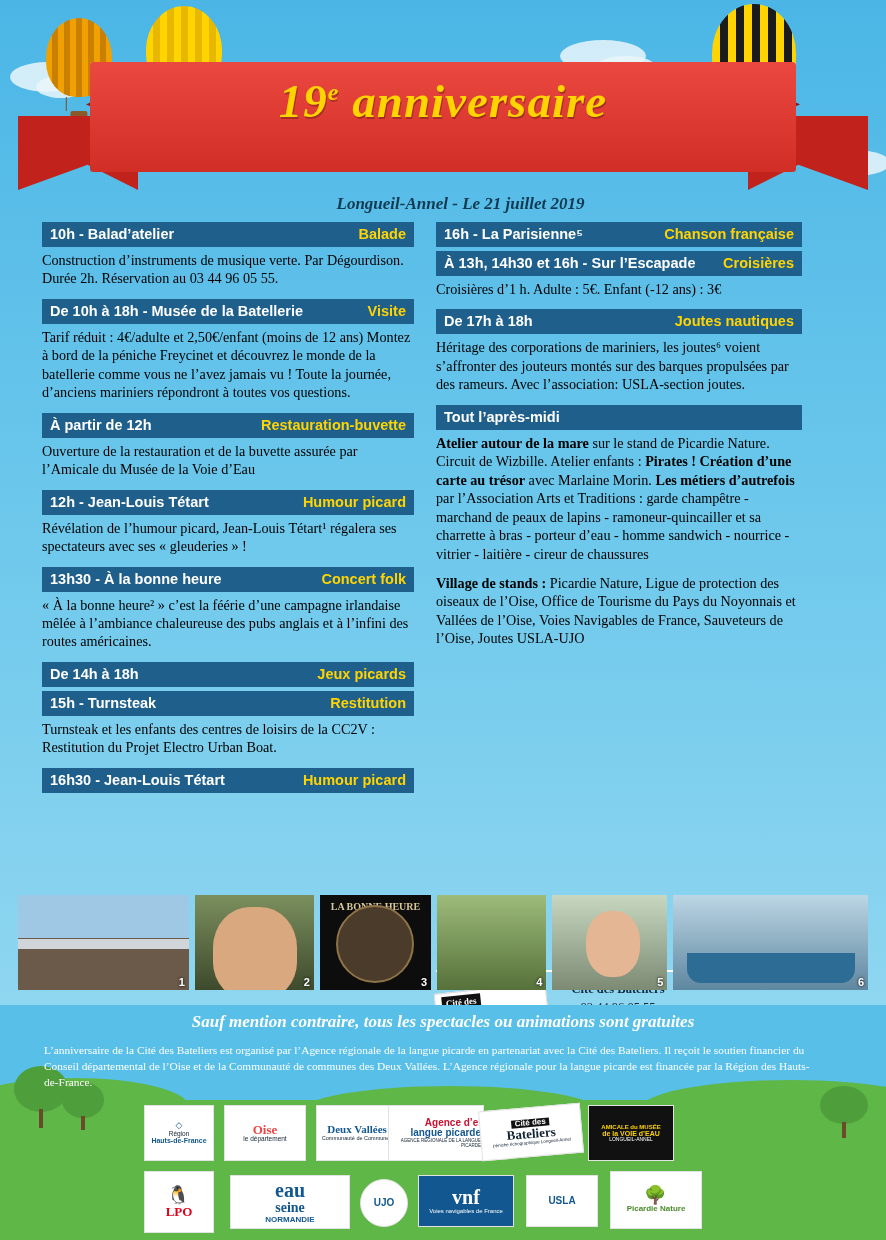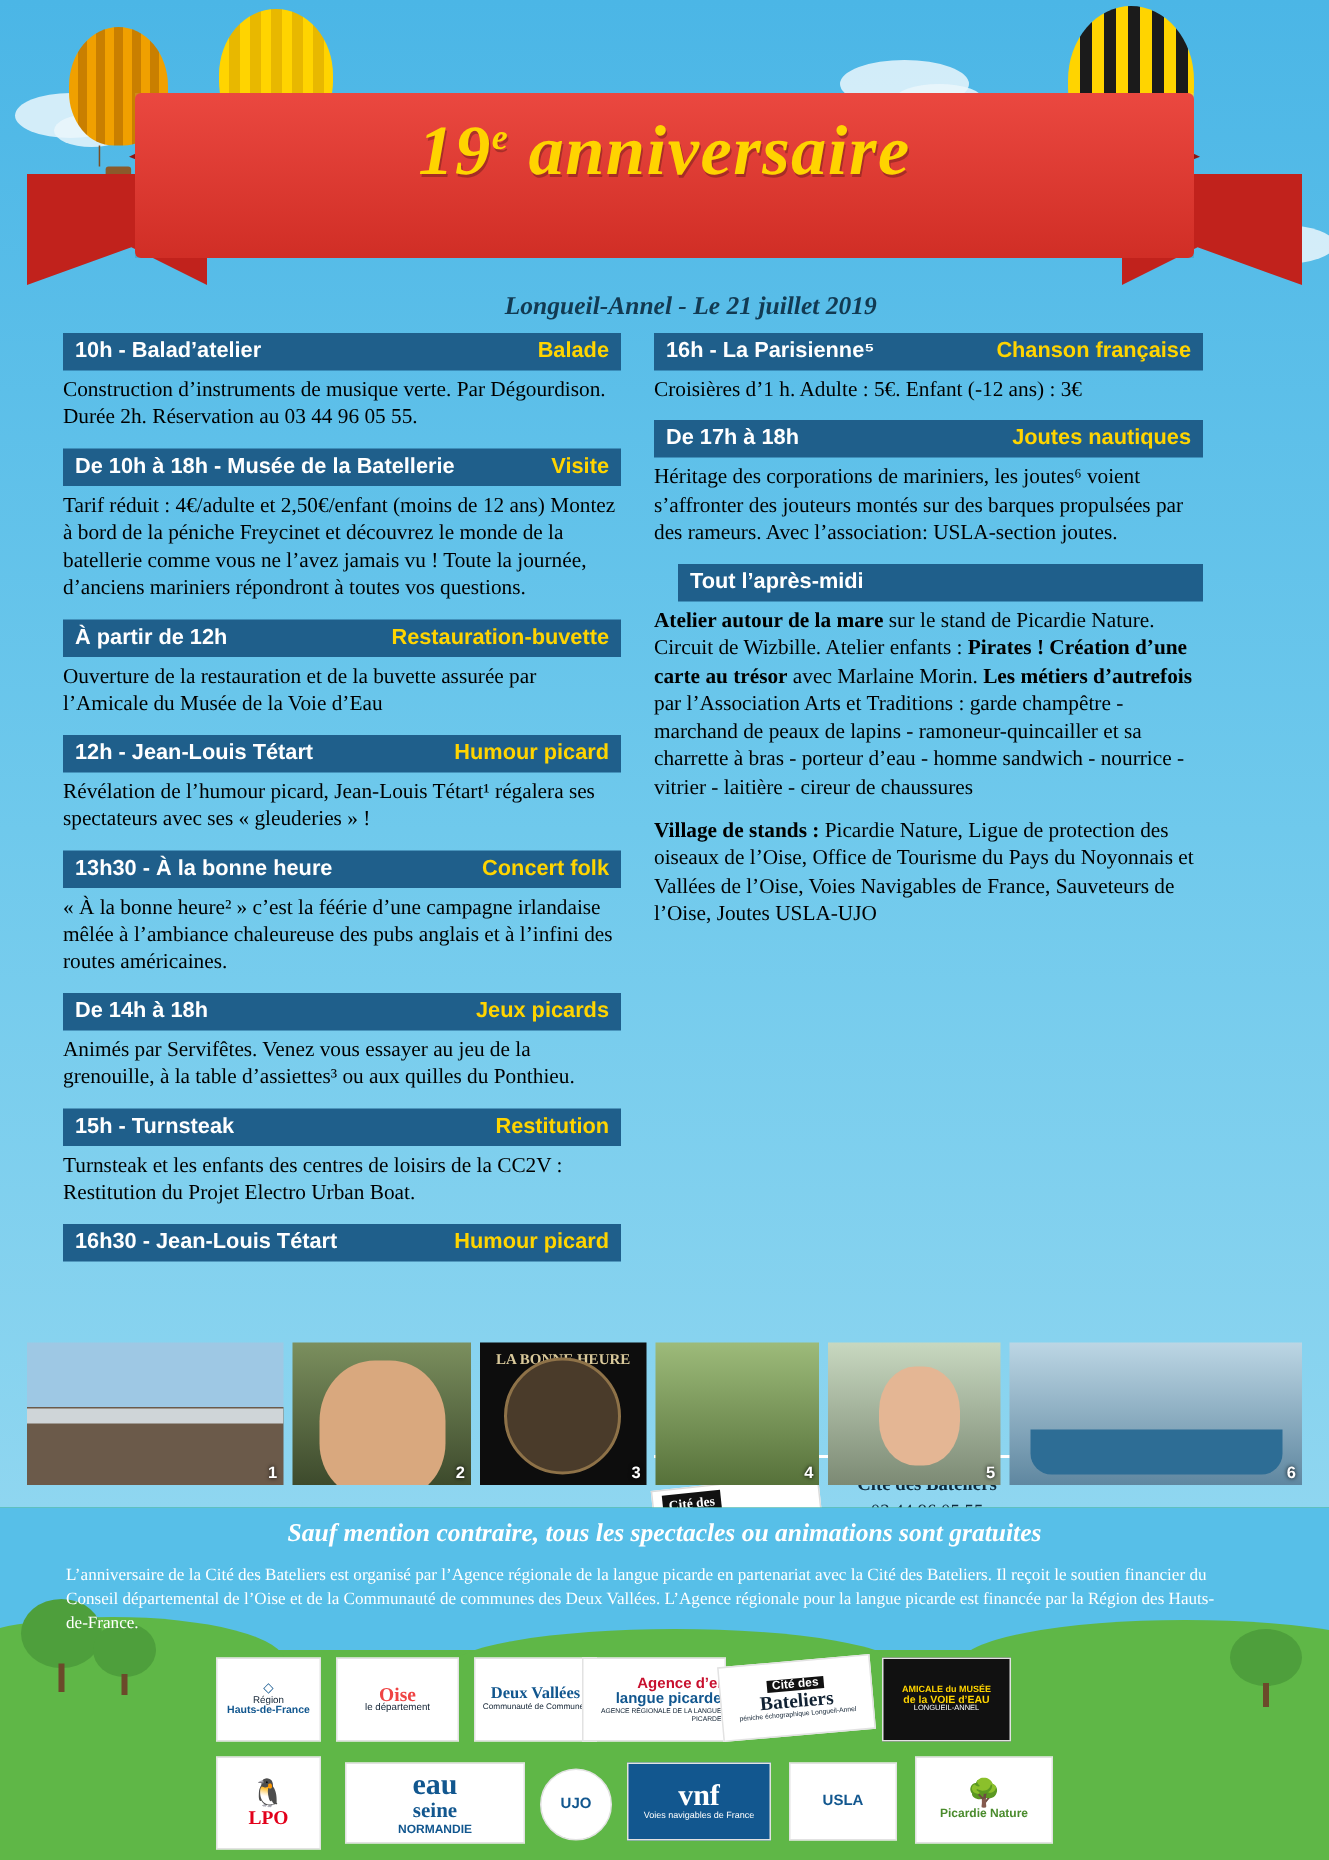--- a/index.html
+++ b/index.html
@@ -64,21 +64,21 @@
   .col { position:absolute; top:0; }
   .col.left { left:42px; width:372px; }
   .col.right{ left:436px; width:366px; }
 
   .hdr {
     background:#1f5f8b; color:#fff; font-weight:bold; font-size:14.5px;
     padding:4px 8px 5px 8px; display:flex; justify-content:space-between; align-items:baseline;
     margin-bottom:4px;
   }
   .hdr .cat { color:#ffd400; }
-  .hdr.plain { display:block;margin-left:16px; }
+  .hdr.plain { display:block; }
   .body {
     color:#000000; font-size:14.2px; line-height:1.30; margin-bottom:11px;
     font-family:"Liberation Serif", serif;
   }
   .body b { font-weight:bold; }
   sup { font-size:9px; vertical-align:super; }
 
   
   .afternoon .body { font-size:14.2px; }
 
@@ -243,41 +243,44 @@
     <div class="hdr">
       <span>13h30 - À la bonne heure</span>
       <span class="cat">Concert folk</span>
     </div>
     <div class="body">« À la bonne heure² » c’est la féérie d’une campagne irlandaise mêlée à l’ambiance chaleureuse des pubs anglais et à l’infini des routes américaines.</div>
 
     <div class="hdr">
       <span>De 14h à 18h</span>
       <span class="cat">Jeux picards</span>
     </div>
-    <div class="body">Animés par Servifêtes. Venez vous essayer au jeu de la grenouille, à la table d’assiettes³ ou aux quilles du Ponthieu.</div>
 
     <div class="hdr">
       <span>15h - Turnsteak</span>
       <span class="cat">Restitution</span>
     </div>
     <div class="body">Turnsteak et les enfants des centres de loisirs de la CC2V : Restitution du Projet Electro Urban Boat.</div>
 
     <div class="hdr">
       <span>16h30 - Jean-Louis Tétart</span>
       <span class="cat">Humour picard</span>
     </div>
   </div>
 
   <div class="col right">
 
     <div class="hdr">
       <span>16h - La Parisienne⁵</span>
       <span class="cat">Chanson française</span>
     </div>
 
+    <div class="hdr">
+      <span>À 13h, 14h30 et 16h - Sur l’Escapade</span>
+      <span class="cat">Croisières</span>
+    </div>
     <div class="body">Croisières d’1 h.  Adulte : 5€. Enfant (-12 ans) : 3€</div>
 
     <div class="hdr">
       <span>De 17h à 18h</span>
       <span class="cat">Joutes nautiques</span>
     </div>
     <div class="body">Héritage des corporations de mariniers, les joutes⁶ voient s’affronter des jouteurs montés sur des barques propulsées par des rameurs. Avec l’association: USLA-section joutes.</div>
 
     <div class="afternoon">
       <div class="hdr plain">Tout l’après-midi</div>

